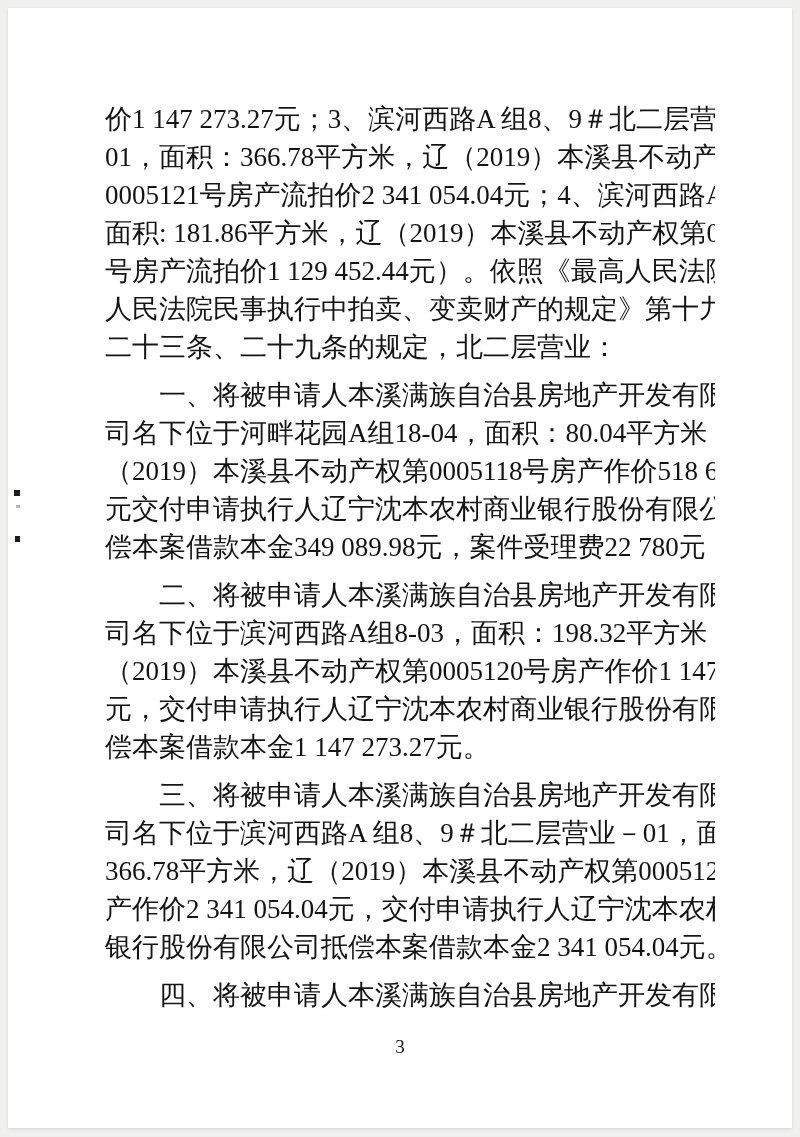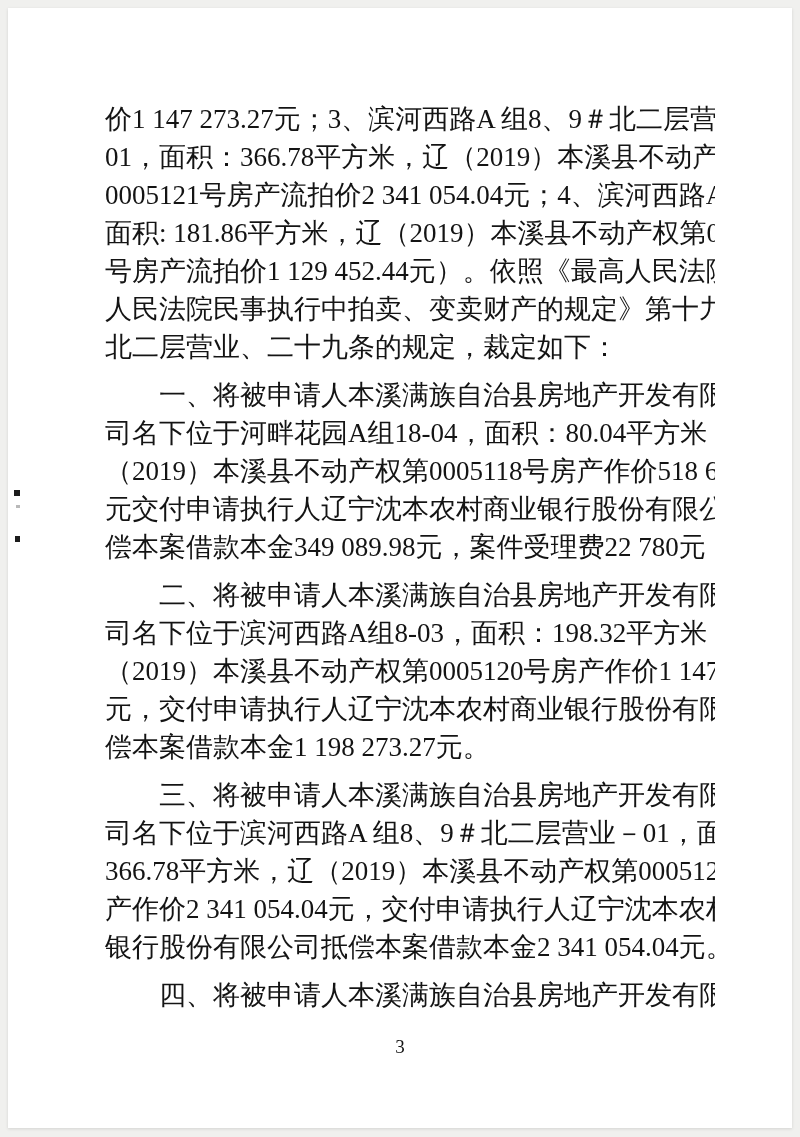--- a/index.html
+++ b/index.html
@@ -73,31 +73,31 @@
   <div class="scan-mark m2"></div>
   <div class="scan-mark m3"></div>
 
   <div class="text-block">
     <div class="line fill">价1 147 273.27元；3、滨河西路A 组8、9＃北二层营业－</div>
     <div class="line fill">01，面积：366.78平方米，辽（2019）本溪县不动产权第</div>
     <div class="line fill">0005121号房产流拍价2 341 054.04元；4、滨河西路A组2-01，</div>
     <div class="line fill">面积: 181.86平方米，辽（2019）本溪县不动产权第0005122</div>
     <div class="line fill">号房产流拍价1 129 452.44元）。依照《最高人民法院关于</div>
     <div class="line fill">人民法院民事执行中拍卖、变卖财产的规定》第十九条、第</div>
-    <div class="line no-fill">北二层营业、二十九条的规定，裁定如下：</div>
+    <div class="line no-fill">二十三条、二十九条的规定，北二层营业：</div>
     <div class="line fill indent">一、将被申请人本溪满族自治县房地产开发有限责任公</div>
     <div class="line fill">司名下位于河畔花园A组18-04，面积：80.04平方米，辽</div>
     <div class="line fill">（2019）本溪县不动产权第0005118号房产作价518 607.98</div>
     <div class="line fill">元交付申请执行人辽宁沈本农村商业银行股份有限公司抵</div>
     <div class="line fill">偿本案借款本金349 089.98元，案件受理费22 780元，执行</div>
     <div class="line fill indent">二、将被申请人本溪满族自治县房地产开发有限责任公</div>
     <div class="line fill">司名下位于滨河西路A组8-03，面积：198.32平方米，辽</div>
     <div class="line fill">（2019）本溪县不动产权第0005120号房产作价1 147 273.27</div>
     <div class="line fill">元，交付申请执行人辽宁沈本农村商业银行股份有限公司抵</div>
-    <div class="line no-fill">偿本案借款本金1 198 273.27元。</div>
+    <div class="line no-fill">偿本案借款本金1 147 273.27元。</div>
     <div class="line fill indent">三、将被申请人本溪满族自治县房地产开发有限责任公</div>
     <div class="line fill">司名下位于滨河西路A 组8、9＃北二层营业－01，面积：</div>
     <div class="line fill">366.78平方米，辽（2019）本溪县不动产权第0005121号房</div>
     <div class="line fill">产作价2 341 054.04元，交付申请执行人辽宁沈本农村商业</div>
     <div class="line no-fill">银行股份有限公司抵偿本案借款本金2 341 054.04元。</div>
     <div class="line fill indent">四、将被申请人本溪满族自治县房地产开发有限责任公</div>
   </div>
 
   <div class="page-number">3</div>
 

